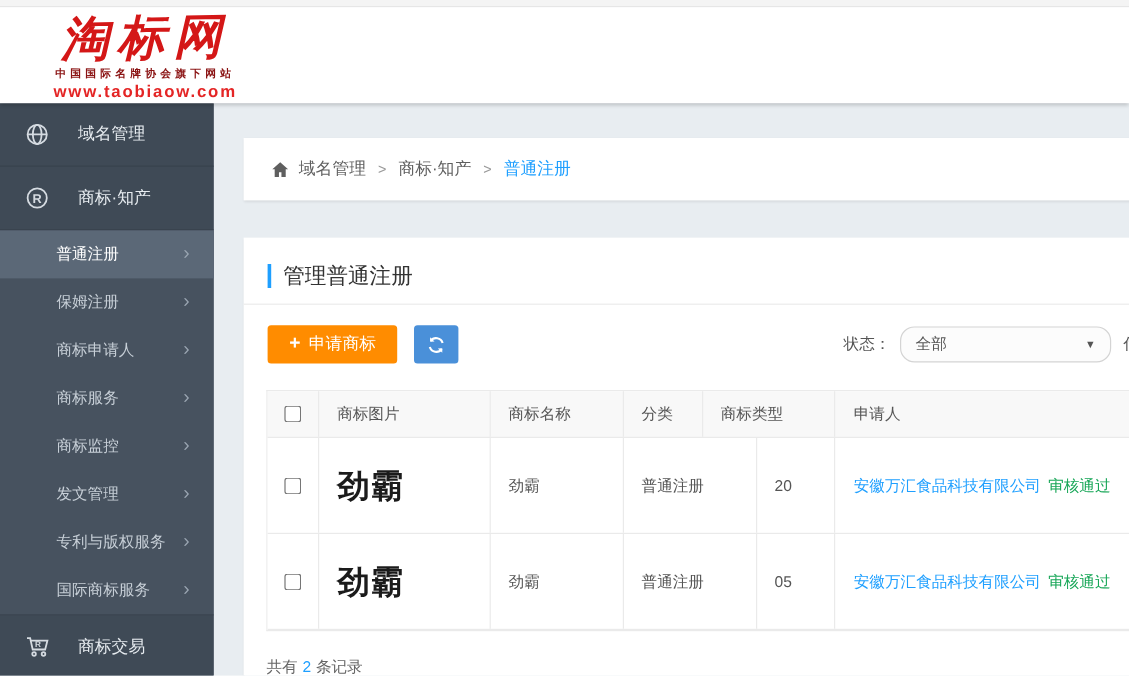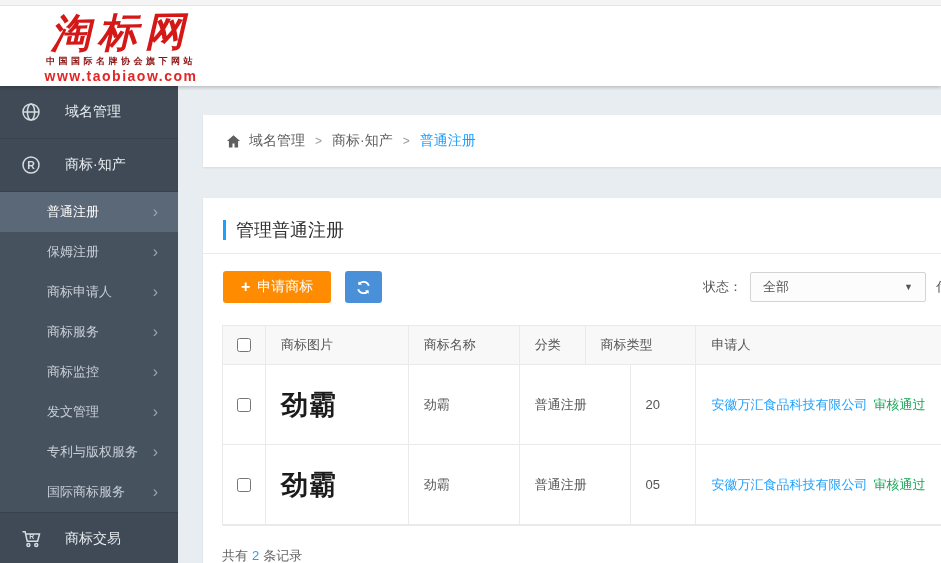--- a/index.html
+++ b/index.html
@@ -60,21 +60,21 @@
   .toolbar { position:absolute; left:20px; top:73px; display:flex; gap:14px; }
   .btn { height:32px; border:none; border-radius:3px; color:#fff; font-size:14px;
     padding:0 18px; cursor:pointer; display:flex; align-items:center; gap:7px;
     font-family:inherit; }
   .btn-orange { background:#ff8c00; }
   .btn-blue { background:#4a90d9; width:37px; padding:0; justify-content:center; }
   .btn .plus { font-size:16px; font-weight:bold; line-height:1; }
 
   .status-group { position:absolute; left:500px; top:74px; display:flex;
     align-items:center; white-space:nowrap; font-size:13px; color:#555; }
-  .select { width:176px; height:30px; border:1px solid #d4d4d4; border-radius:2px;
+  .select { width:176px; height:30px; border:1px solid #d4d4d4; border-radius:12px;
     background:#fcfcfc; display:flex; align-items:center; padding:0 12px;
     margin:0 10px 0 8px; cursor:pointer; }
   .select .sel-val { flex:1; color:#555; }
   .select .caret { font-size:9px; color:#555; }
 
   
   .tbl { position:absolute; left:19px; top:127px; width:764px;
     border:1px solid #eaeaea; border-right:none; font-size:13px; color:#555; }
   .t-row { display:flex; border-bottom:1px solid #eaeaea; background:#fff; }
   .t-head { background:#f8f8f8; }

